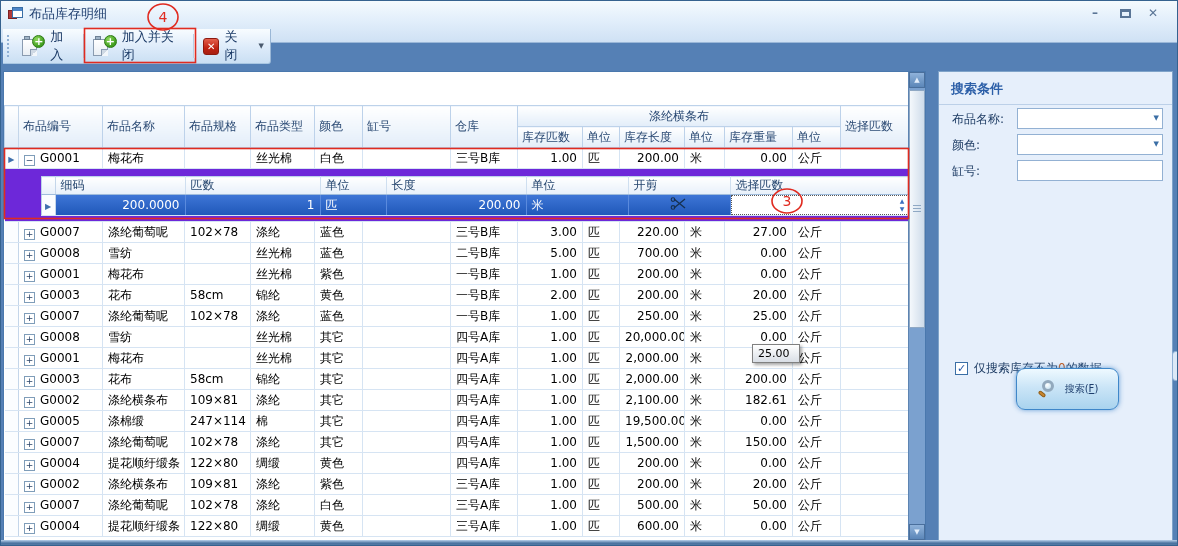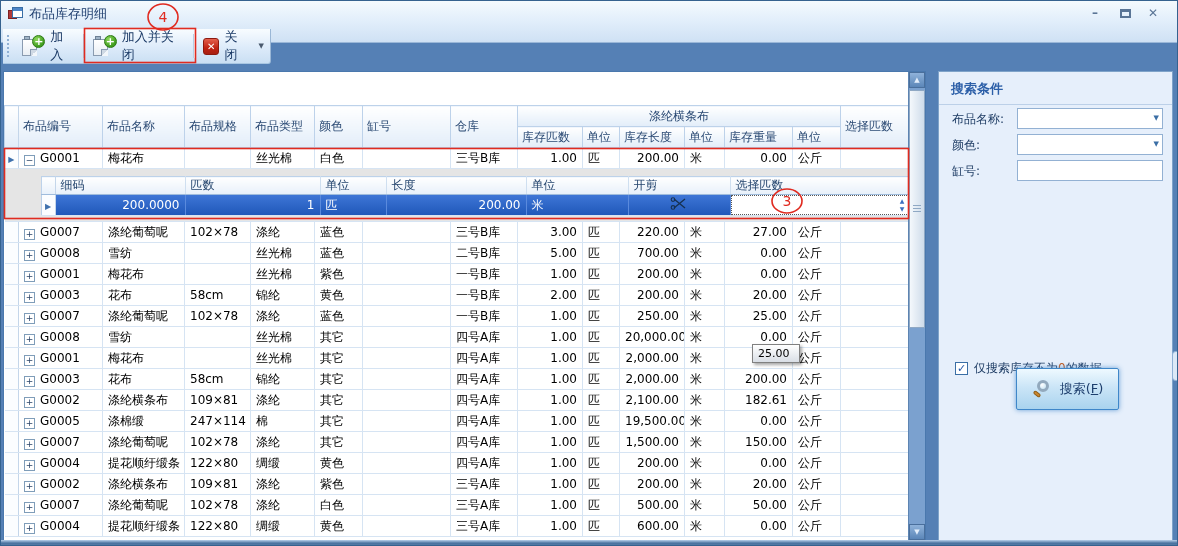--- a/index.html
+++ b/index.html
@@ -53,21 +53,21 @@
   table.maingrid th.grp { text-align:center; }
   table.maingrid td { height:21px; padding:0 5px; border-right:1px solid #d6e4f3; border-bottom:1px solid #d6e4f3;
     white-space:nowrap; overflow:hidden; }
   td.ind, th.ind { background:#fbfdff; border-right:1px solid #c4d6ea !important; padding:0 1px !important; text-align:center; }
   .cur-arrow { color:#3f71ad; font-size:8px; }
   .num { text-align:right; }
   .expander { display:inline-block; width:11px; height:11px; border:1px solid #7f9db9; background:#fff;
     font-size:9px; line-height:9px; text-align:center; color:#2b4569; margin-right:5px; vertical-align:-1px; }
 
   
-  td.detail-td { padding:7px 0 5px 36px !important; border-bottom:1px solid #d6e4f3; background:#e5e5e5;margin-left:12px; }
+  td.detail-td { padding:7px 0 5px 36px !important; border-bottom:1px solid #d6e4f3; background:#6d28d9;margin-left:12px; }
   table.subgrid { width:870px; table-layout:fixed; border-collapse:collapse; border:1px solid #b9cfe8; }
   table.subgrid th { height:16px; font-weight:normal; color:#24456e; text-align:left; padding:0 5px;
     background:linear-gradient(#ffffff,#e7f0fa); border-right:1px solid #cfdff0; border-bottom:1px solid #9fbcdc; }
   table.subgrid td { height:21px; padding:0 5px; color:#fff; border-right:1px solid #5a8add; white-space:nowrap; }
   tr.sub-row { background:linear-gradient(#3e76d6,#1e56b8); }
   tr.sub-row td.ind { background:#fbfdff; }
   td.cut-cell { text-align:center; padding:0 !important; }
   td.sel-cell { background:#fff; padding:0 !important; }
   .spin-edit { position:relative; height:20px; background:#fff; border:1px dotted #555; }
   .spin-val { position:absolute; left:3px; top:2px; color:#000; }
@@ -102,22 +102,22 @@
   .adorner { position:absolute; right:3px; top:0; line-height:19px; color:#3a6ea5; }
   .adorner.el { font-weight:bold; letter-spacing:1px; color:#2c5fa8; }
   .adorner.dd { font-size:7px; }
   .cb-row { position:absolute; left:16px; top:288px; display:flex; align-items:center; gap:6px; }
   .cb-box { width:13px; height:13px; background:#fff; border:1px solid #3a6ea5; color:#2456a8;
     font-size:11px; font-weight:bold; line-height:11px; text-align:center; }
   .cb-label { color:#1e3c64; }
   .cb-zero { color:#c05a20; }
   .search-btn { position:absolute; left:77px; top:296px; width:103px; height:42px;
     background:linear-gradient(#eef9ff 0%,#cbe5f7 45%,#a9d3ee 100%);
-    border:1px solid #3f87c9; border-radius:2px; box-shadow:0 0 5px rgba(90,150,210,.9);
-    display:flex; align-items:center; justify-content:center; gap:8px; color:#1d3e6d; font-size:13px; cursor:default; }
+    border:1px solid #3f87c9; border-radius:9px; box-shadow:0 0 5px rgba(90,150,210,.9);
+    display:flex; align-items:center; justify-content:center; gap:8px; color:#1d3e6d; font-size:10px; cursor:default; }
   .mag { position:relative; width:20px; height:20px; }
   .mag .lens { position:absolute; left:5px; top:1px; width:12px; height:12px; border-radius:50%;
     border:3px solid #92a9bd; background:radial-gradient(circle at 35% 30%,#ffffff,#bfe0f2); }
   .mag .handle { position:absolute; left:1px; top:13px; width:8px; height:4px; background:#c9862f;
     border:1px solid #8f5c16; transform:rotate(38deg); border-radius:2px; }
   .edge-grip { position:absolute; left:1171px; top:350px; width:6px; height:30px; background:#dce9f7;
     border:1px solid #8fb0d4; border-right:none; border-radius:4px 0 0 4px; }
 
   .bottom-edge { position:absolute; left:0; right:0; top:539px; height:7px;
     background:linear-gradient(#b9d2ec,#49729f 45%,#5e83ad); }

